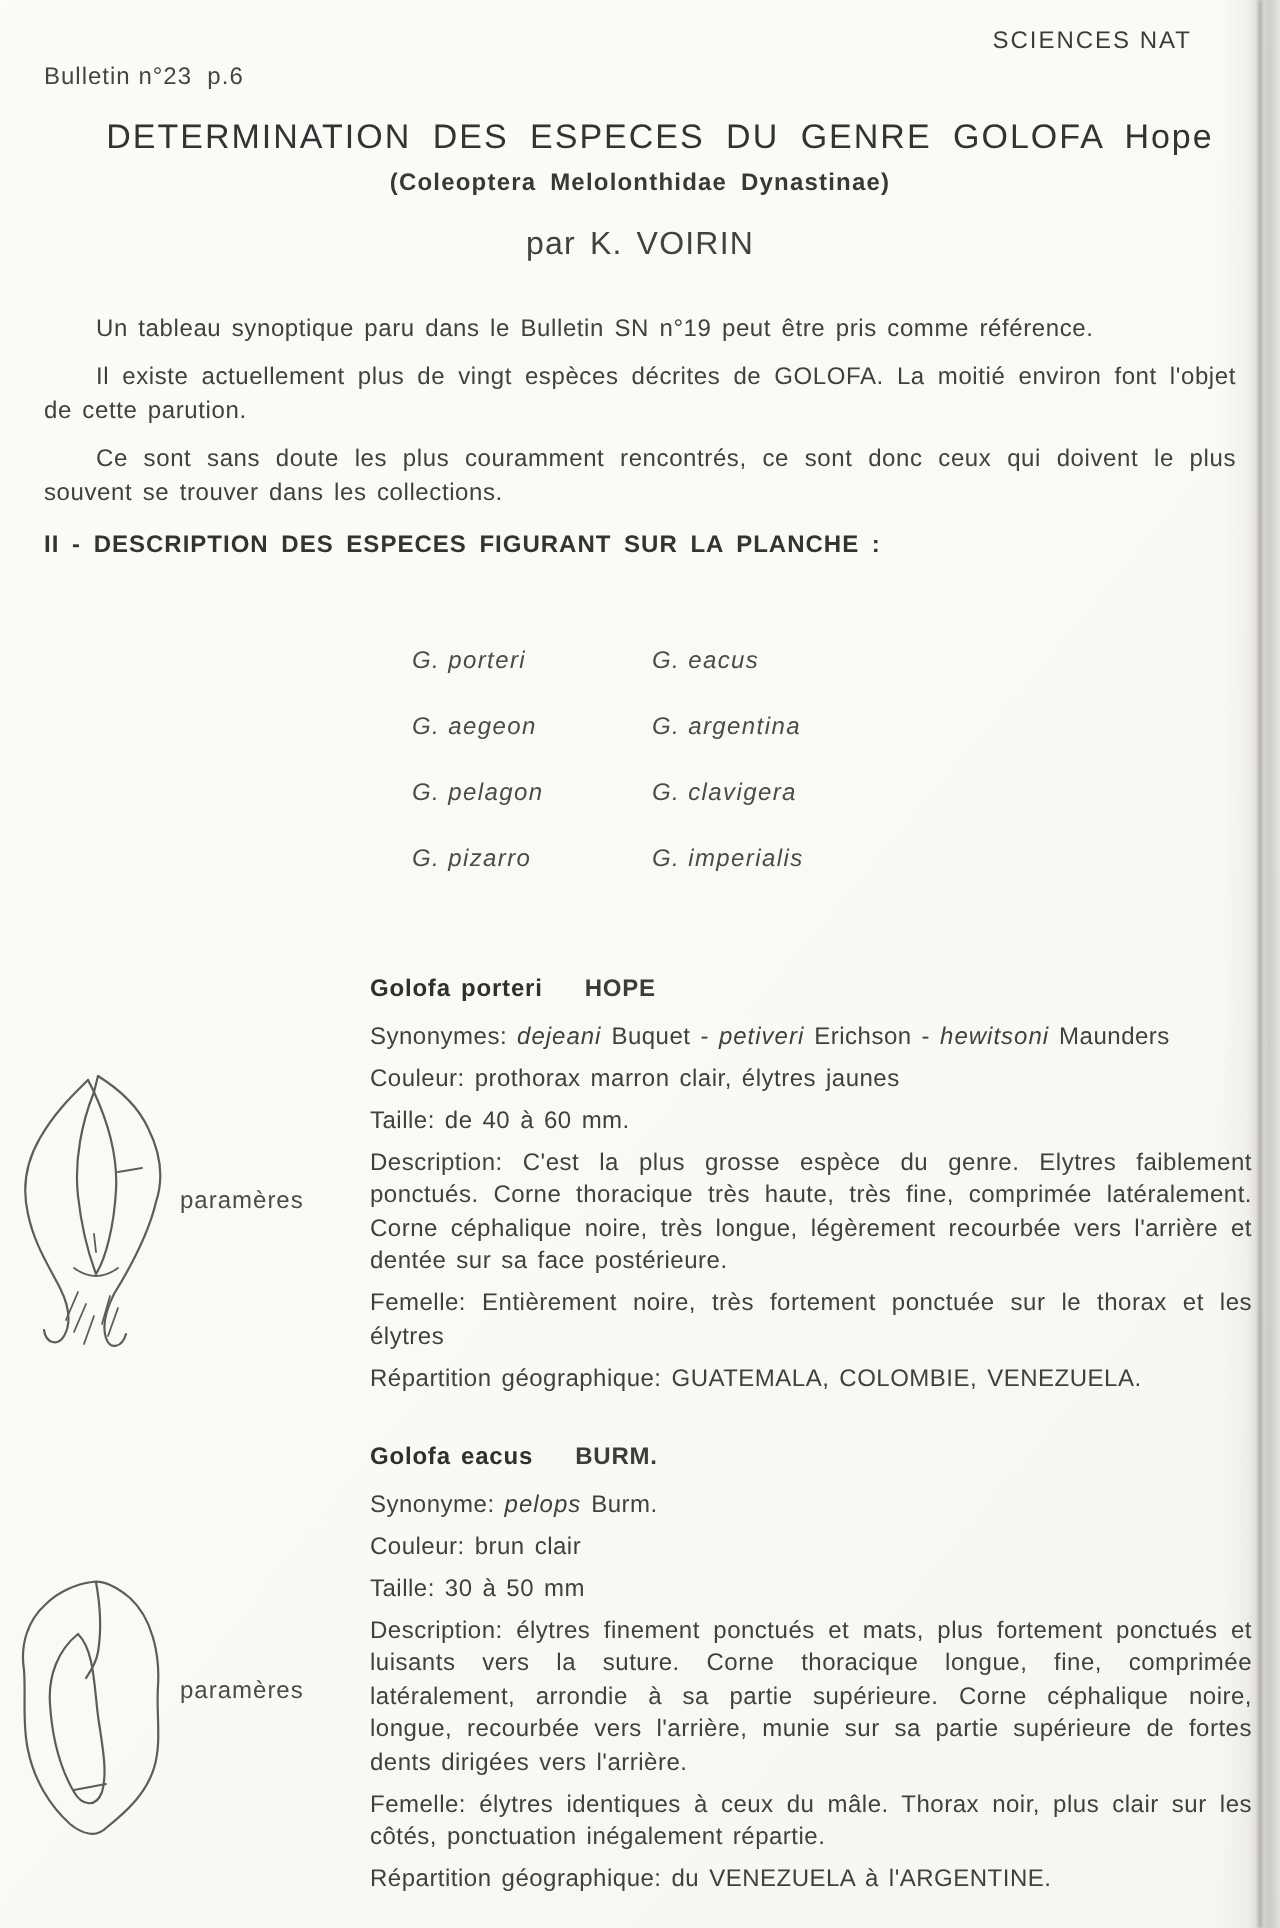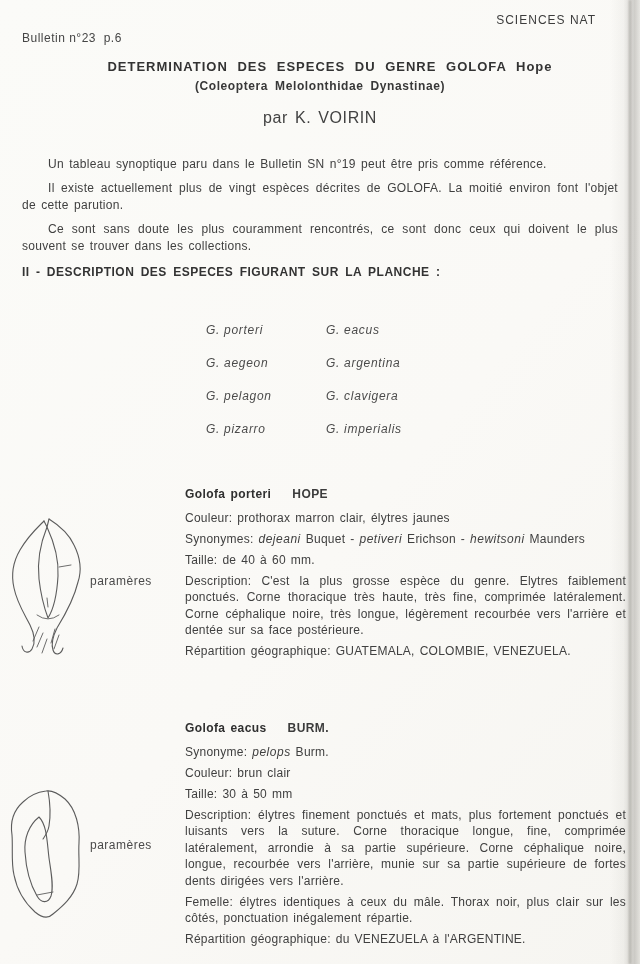--- a/index.html
+++ b/index.html
@@ -26,21 +26,21 @@
 
   .header{
     position:absolute;top:13px;left:22px;right:44px;
     display:flex;justify-content:space-between;align-items:flex-start;
     font-size:12px;letter-spacing:0.5px;color:#454545;
   }
   .header .left{white-space:pre;margin-top:18px;}
   .header .right{letter-spacing:1px;color:#3c3c3c;}
 
   .titleblock{position:absolute;top:59px;left:0;width:100%;text-align:center;}
-  .title-main{font-size:13px;font-weight:bold;letter-spacing:1px;word-spacing:5px;color:#333;margin-left:20px;}
+  .title-main{font-size:17px;font-weight:normal;letter-spacing:1px;word-spacing:5px;color:#333;margin-left:20px;}
   .title-sub{font-size:12px;font-weight:bold;letter-spacing:0.6px;word-spacing:3px;color:#383838;margin-top:5px;}
   .byline{font-size:16px;letter-spacing:0.6px;word-spacing:2px;margin-top:16px;color:#424242;}
 
   .intro{
     position:absolute;top:156px;left:22px;width:596px;
     font-size:12px;line-height:17.5px;letter-spacing:0.3px;word-spacing:1.6px;
     text-align:justify;color:#404040;
   }
   .intro p{margin:0;}
   .intro p.ind{text-indent:26px;}
@@ -122,24 +122,25 @@
         <path class="thin" d="M39 113 L33 127"></path>
         <path class="thin" d="M43 119 L37 133"></path>
         <path class="thin" d="M47 125 L42 139"></path>
         <path class="thin" d="M55 115 L51 129"></path>
         <path class="thin" d="M59 121 L54 135"></path>
       </svg>
       <div class="fig-caption">paramères</div>
     </div>
     <div class="txt-col">
       <h3><b>Golofa porteri</b><span class="author">HOPE</span></h3>
+      <p><span>Synonymes: </span><i>dejeani</i><span> Buquet - </span><i>petiveri</i><span> Erichson - </span><i>hewitsoni</i><span> Maunders</span></p>
       <p>Couleur: prothorax marron clair, élytres jaunes</p>
-      <p><span>Synonymes: </span><i>dejeani</i><span> Buquet - </span><i>petiveri</i><span> Erichson - </span><i>hewitsoni</i><span> Maunders</span></p>
       <p>Taille: de 40 à 60 mm.</p>
       <p class="just">Description: C'est la plus grosse espèce du genre. Elytres faiblement ponctués. Corne thoracique très haute, très fine, comprimée latéralement. Corne céphalique noire, très longue, légèrement recourbée vers l'arrière et dentée sur sa face postérieure.</p>
+      <p class="just">Femelle: Entièrement noire, très fortement ponctuée sur le thorax et les élytres</p>
       <p>Répartition géographique: GUATEMALA, COLOMBIE, VENEZUELA.</p>
     </div>
   </div>
 
   <div class="entry entry-2">
     <div class="fig-col fig-2">
       <svg width="90" height="140" viewBox="0 0 90 140">
         <path d="M46 5 C38 6 29 10 23 16 C14 24 10 36 12 49 C13 62 11 76 14 89 C17 104 25 117 35 126 C41 131 48 133 53 128 C63 120 73 111 77 98 C81 85 78 71 79 57 C80 41 76 23 65 13 C59 8 52 4 46 5"></path>
         <path d="M48 5 C50 16 51 28 49 40 C48 46 45 50 43 53"></path>
         <path d="M39 31 C29 39 24 52 25 66 C26 82 30 98 37 110 C41 117 48 118 51 110 C54 100 51 86 49 72 C47 56 47 39 39 31"></path>

